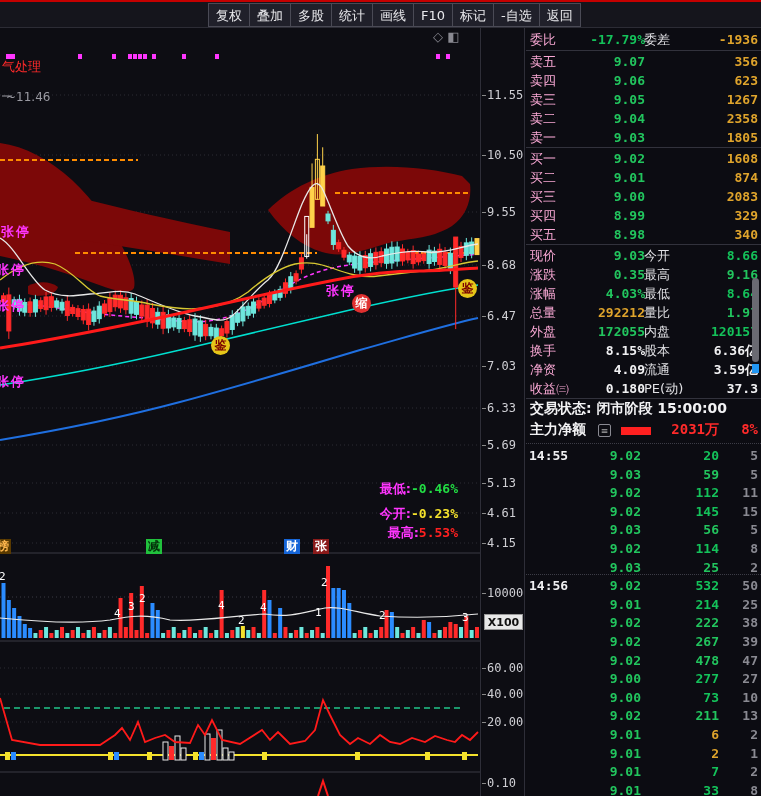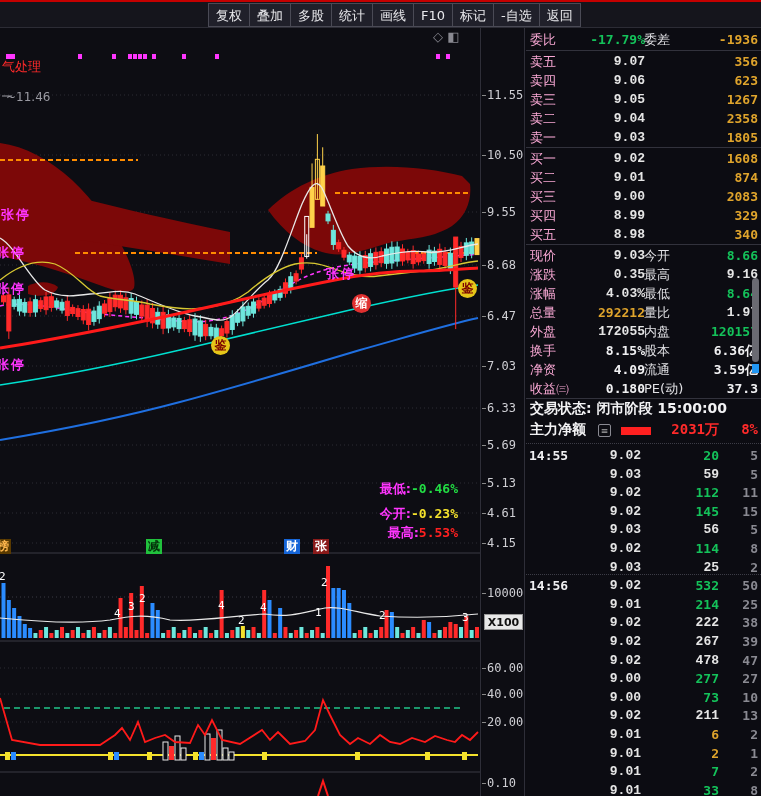--- a/index.html
+++ b/index.html
@@ -18,21 +18,21 @@
           background:#20202a; border:1px solid #4a4a55; border-left:none; cursor:pointer; white-space:nowrap; }
   #stockhdr { position:absolute; left:525px; top:2px; width:226px; height:25px; line-height:25px; text-align:center; font-size:15px; font-weight:bold; }
   #stockcode { color:#f0f0f0; letter-spacing:1px; }
   #stockname { color:#ff2a2a; margin-left:6px; }
   
   #chartcol { position:absolute; left:0; top:28px; width:481px; height:768px; background:#0d0d13; border-right:1px solid #2e2e38; overflow:hidden; }
   #chartsvg { position:absolute; left:0; top:0; }
   .ovl { position:absolute; white-space:nowrap; }
   #concept { color:#ff2a2a; font-size:13px; }
   #highmark { color:#9a9aa2; font-size:12px; }
-  .limitlbl { color:#ff35ff; font-size:13px; font-weight:bold; letter-spacing:2px; }
+  .limitlbl { color:#ff35ff; font-size:13px; font-weight:bold; letter-spacing:2px;margin-top:17px; }
   .badge { width:19px; height:19px; border-radius:50%; text-align:center; line-height:19px; font-size:12px; font-weight:bold; }
   .badge.shrink { background:#e03030; color:#fff; }
   .badge.jian { background:#e6c619; color:#7a0000; }
   .tag { height:15px; padding:0 2px; font-size:12px; line-height:15px; font-weight:bold; }
   .pctrow { width:150px; text-align:right; font-size:13px; font-weight:bold; }
   .pctrow .lbl { color:#ff35ff; }
   #topicons { color:#8a8a92; font-size:13px; }
   
   #gutter { position:absolute; left:482px; top:28px; width:43px; height:768px; background:#0d0d13; border-right:1px solid #2e2e38; }
   .axlbl { position:absolute; left:5px; color:#cfcfd4; font-size:12px; font-family:"DejaVu Sans Mono","Liberation Mono",monospace; }
@@ -40,21 +40,21 @@
   #xunit { position:absolute; left:2px; width:39px; height:16px; background:#e8e8e8; color:#111; font-size:11px; text-align:center; line-height:16px; font-weight:bold; border:1px solid #999; }
   
   #panel { position:absolute; left:526px; top:28px; width:235px; height:768px; background:#0c0c12; font-size:13px; }
   .prow { position:absolute; left:0; width:235px; height:19px; line-height:19px; }
   .plabel { position:absolute; left:4px; color:#f9a8d4; }
   .pv1 { position:absolute; right:116px; text-align:right; }
   .pv2 { position:absolute; right:3px; text-align:right; }
   .slabel { position:absolute; left:118px; color:#e0e0e4; }
   .divh { position:absolute; left:0; width:235px; height:1px; background:#32323c; }
   .dotdiv { position:absolute; left:0; width:235px; border-top:1px dotted #3c3c46; }
-  .c-r { color:#e5e5e5;font-family:Liberation Mono, monospace; } .c-g { color:#14c25a; } .c-y { color:#dfa42c; }
+  .c-r { color:#22c55e; } .c-g { color:#14c25a; } .c-y { color:#dfa42c; }
   .c-w { color:#f0f0f2; } .c-gr { color:#8a8a92; }
   #statusrow { position:absolute; left:4px; color:#f2f2f4; font-size:14px; font-weight:bold; }
   #flowrow { position:absolute; left:0; width:235px; }
   #flowlabel { position:absolute; left:4px; top:0; color:#f2f2f4; font-size:14px; font-weight:bold; }
   #flowicon { position:absolute; left:72px; top:3px; width:13px; height:13px; border:1px solid #8a8a92; border-radius:2px; color:#aaa; font-size:9px; line-height:12px; text-align:center; }
   #flowbar { position:absolute; left:95px; top:6px; width:30px; height:8px; background:#ff2020; }
   #flowval { position:absolute; right:42px; color:#ff2a2a; font-size:14px; font-weight:bold; }
   #flowpct { position:absolute; right:3px; color:#ff2a2a; font-size:14px; font-weight:bold; }
   .trow { position:absolute; left:0; width:235px; height:19px; line-height:19px; }
   .ttime { position:absolute; left:3px; color:#f0f0f2; }

